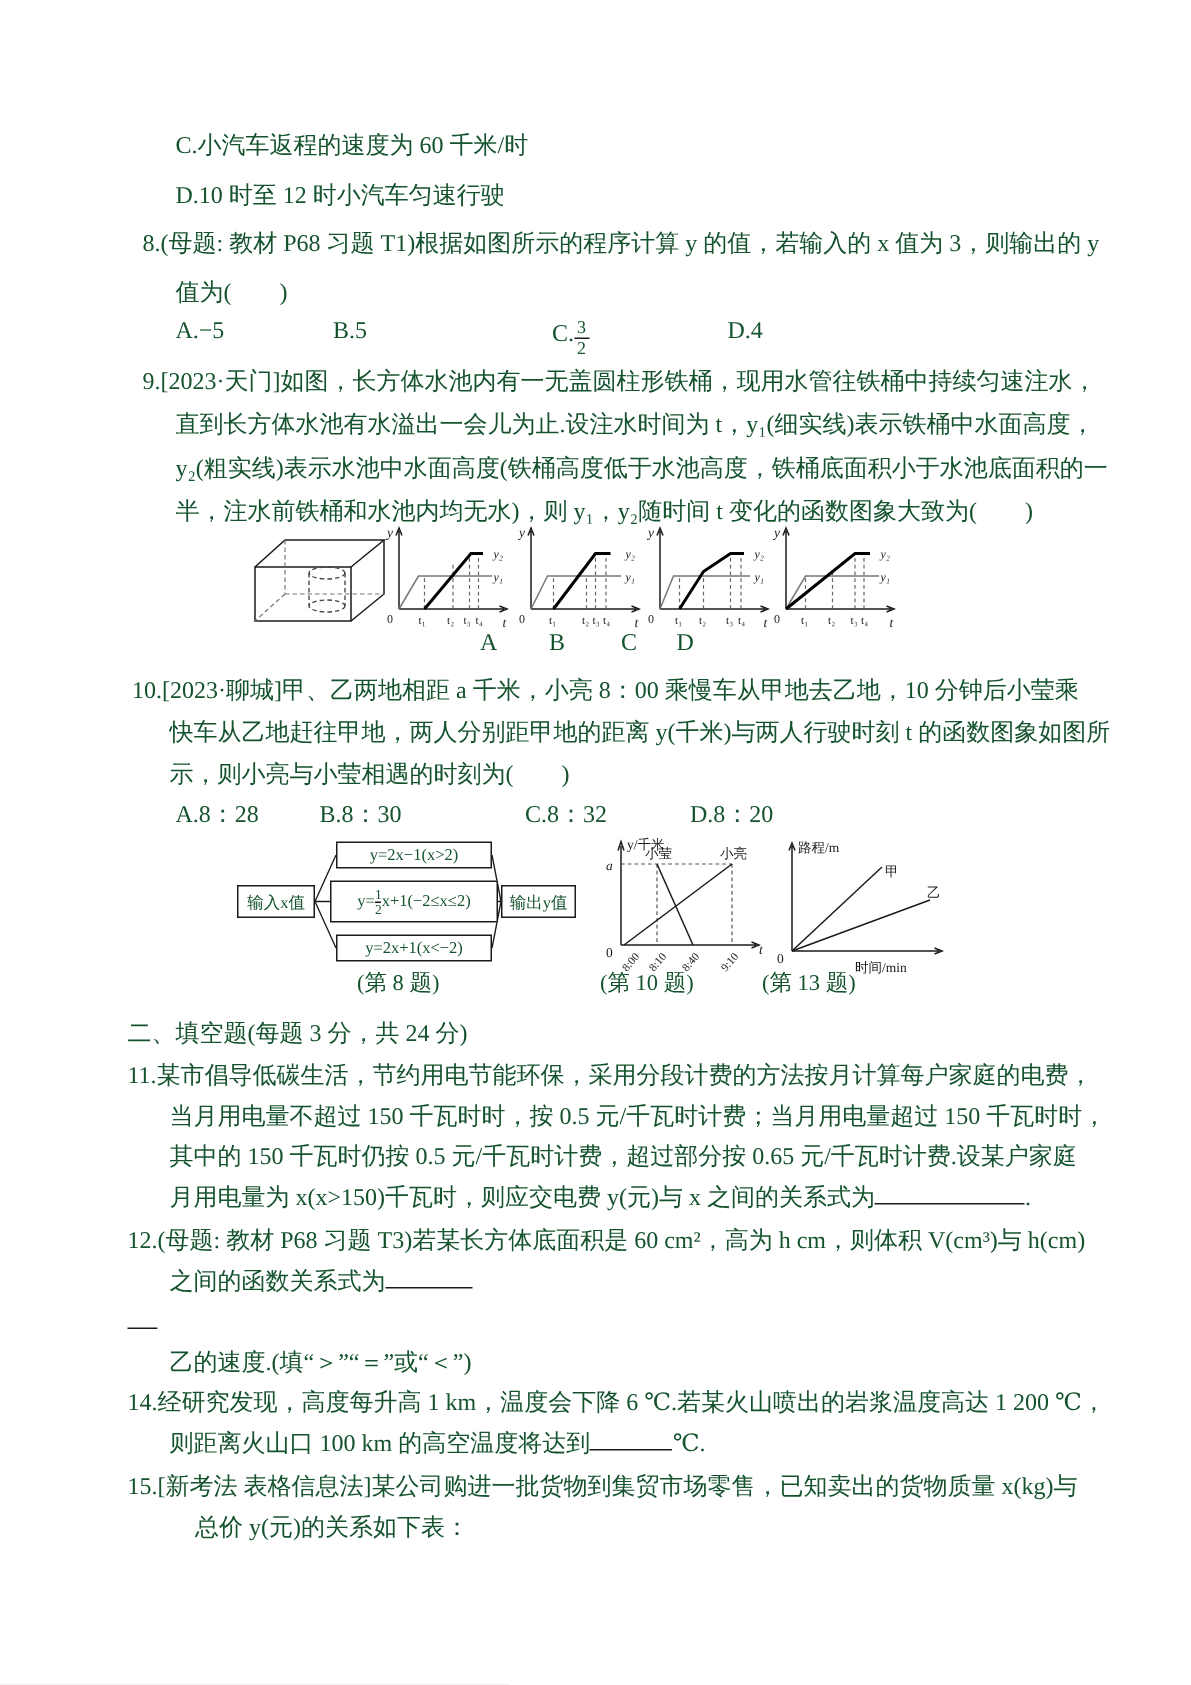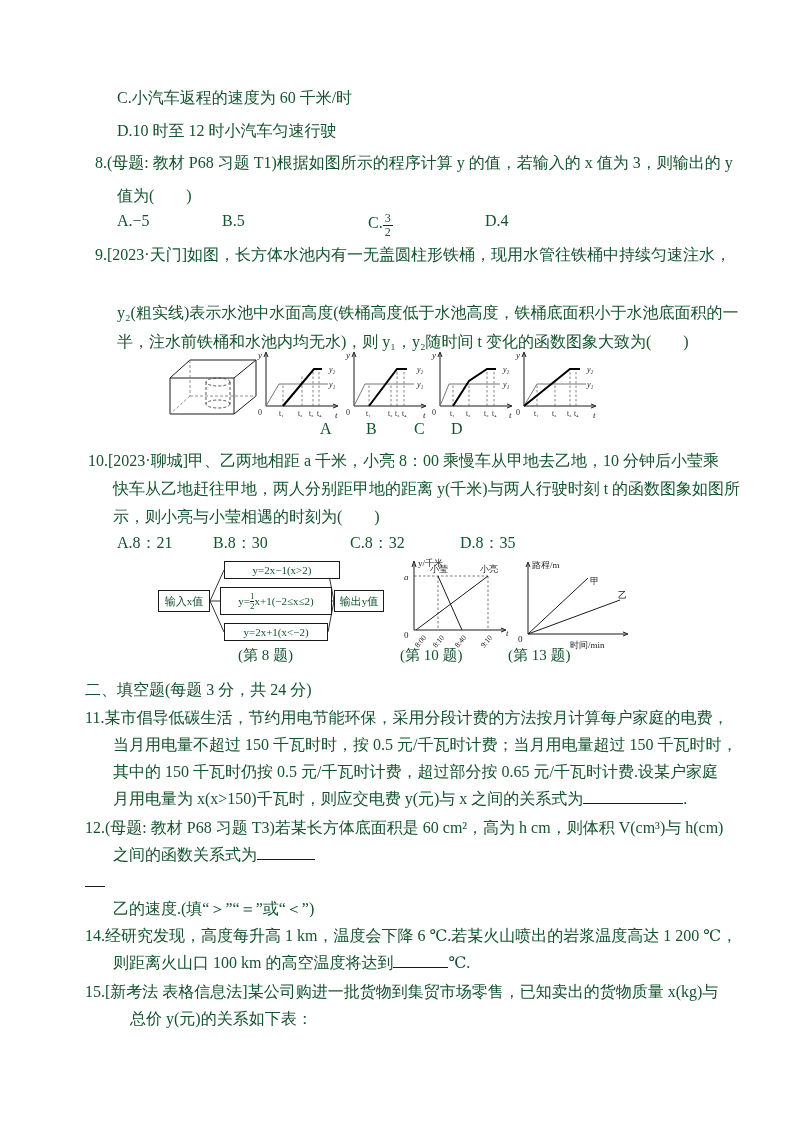--- a/index.html
+++ b/index.html
@@ -34,20 +34,21 @@
   <div class="ln" style="left:117px; top:121px;">D.10 时至 12 时小汽车匀速行驶</div>
 
   <div class="ln" style="left:95px;  top:153px;">8.(母题: 教材 P68 习题 T1)根据如图所示的程序计算 y 的值，若输入的 x 值为 3，则输出的 y</div>
   <div class="ln" style="left:117px; top:186px;">值为(　　)</div>
   <span class="opt" style="left:117px; top:212px;">A.−5</span>
   <span class="opt" style="left:222px; top:212px;">B.5</span>
   <span class="opt" style="left:368px; top:212px;"><span>C.</span><span class="frac"><span class="num">3</span><span class="den">2</span></span></span>
   <span class="opt" style="left:485px; top:212px;">D.4</span>
 
   <div class="ln" style="left:95px;  top:245px;">9.[2023·天门]如图，长方体水池内有一无盖圆柱形铁桶，现用水管往铁桶中持续匀速注水，</div>
+  <div class="ln" style="left:117px; top:274px;">直到长方体水池有水溢出一会儿为止.设注水时间为 t，y₁(细实线)表示铁桶中水面高度，</div>
   <div class="ln" style="left:117px; top:303px;">y₂(粗实线)表示水池中水面高度(铁桶高度低于水池高度，铁桶底面积小于水池底面积的一</div>
   <div class="ln" style="left:117px; top:332px;">半，注水前铁桶和水池内均无水)，则 y₁，y₂随时间 t 变化的函数图象大致为(　　)</div>
 
   <div class="fig" style="left:162px; top:352px;">
     <svg width="102" height="70" viewBox="0 0 102 70">
       <path d="M8,26 L72,26 L72,62 L8,62 Z" fill="none" stroke="#1b1b1b" stroke-width="1"></path>
       <path d="M8,26 L28,8 L94,8 L72,26" fill="none" stroke="#1b1b1b" stroke-width="1"></path>
       <path d="M94,8 L94,44 L72,62" fill="none" stroke="#1b1b1b" stroke-width="1"></path>
       <path d="M28,8 L28,44 M28,44 L8,62 M28,44 L94,44" fill="none" stroke="#777" stroke-width="0.8" stroke-dasharray="3,2"></path>
       <ellipse cx="56" cy="30" rx="12" ry="4" fill="none" stroke="#444" stroke-width="0.9" stroke-dasharray="3,2"></ellipse>
@@ -133,32 +134,32 @@
   </div>
 
   <span class="choice-label" style="left:320px; top:420px;">A</span>
   <span class="choice-label" style="left:366px; top:420px;">B</span>
   <span class="choice-label" style="left:414px; top:420px;">C</span>
   <span class="choice-label" style="left:451px; top:420px;">D</span>
 
   <div class="ln" style="left:88px;  top:451px;">10.[2023·聊城]甲、乙两地相距 a 千米，小亮 8：00 乘慢车从甲地去乙地，10 分钟后小莹乘</div>
   <div class="ln" style="left:113px; top:479px;">快车从乙地赶往甲地，两人分别距甲地的距离 y(千米)与两人行驶时刻 t 的函数图象如图所</div>
   <div class="ln" style="left:113px; top:507px;">示，则小亮与小莹相遇的时刻为(　　)</div>
-  <span class="opt" style="left:117px; top:533px;">A.8：21</span>
+  <span class="opt" style="left:117px; top:533px;">A.8：28</span>
   <span class="opt" style="left:213px; top:533px;">B.8：30</span>
   <span class="opt" style="left:350px; top:533px;">C.8：32</span>
-  <span class="opt" style="left:460px; top:533px;">D.8：35</span>
+  <span class="opt" style="left:460px; top:533px;">D.8：20</span>
 
   <div class="fig" style="left:158px; top:560px; width:226px; height:82px;">
     <svg width="226" height="82" viewBox="0 0 226 82" style="position:absolute; left:0; top:0;">
       <path d="M52,41 L66,10 M52,41 L62,41 M52,41 L66,72" fill="none" stroke="#1b1b1b" stroke-width="0.9"></path>
       <path d="M170,10 L176,41 M166,41 L176,41 M170,72 L176,41" fill="none" stroke="#1b1b1b" stroke-width="0.9"></path>
     </svg>
     <div class="fc-box" style="left:0; top:30; width:52px; height:22px; top:30px;">输入x值</div>
-    <div class="fc-box" style="left:66px; top:1px; width:116px; height:18px;">y=2x−1(x&gt;2)</div>
+    <div class="fc-box" style="left:66px; top:1px; width:104px; height:18px;">y=2x−1(x&gt;2)</div>
     <div class="fc-box" style="left:62px; top:27px; width:112px; height:28px;">
         <span>y=</span>
         <span class="fc-frac"><span class="num">1</span><span class="den">2</span></span>
         <span>x+1(−2≤x≤2)</span>
       </div>
     <div class="fc-box" style="left:66px; top:63px; width:104px; height:18px;">y=2x+1(x&lt;−2)</div>
     <div class="fc-box" style="left:176px; top:30px; width:50px; height:22px;">输出y值</div>
   </div>
 
   <div class="fig" style="left:396px; top:556px;">

